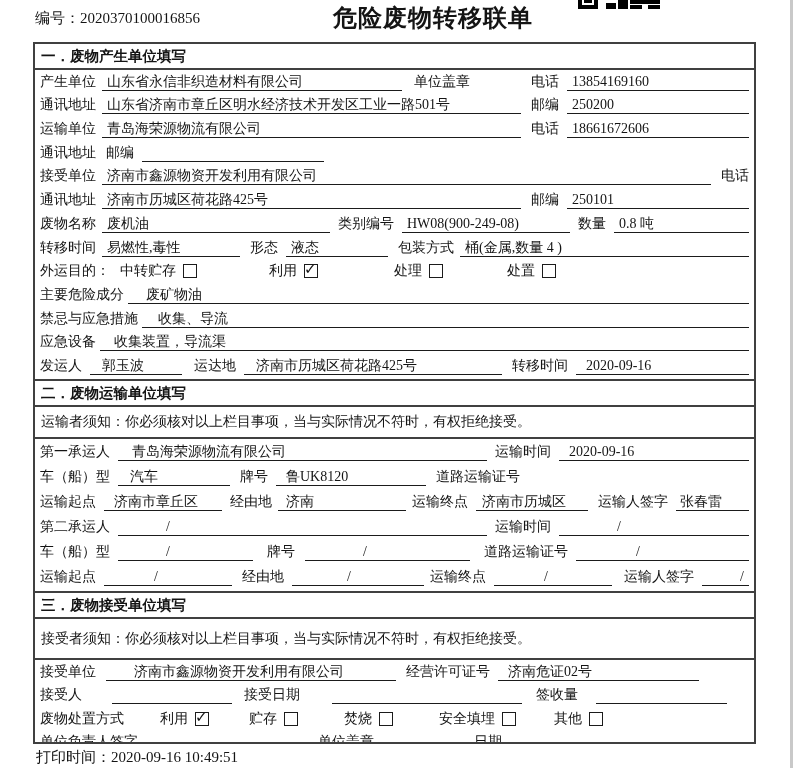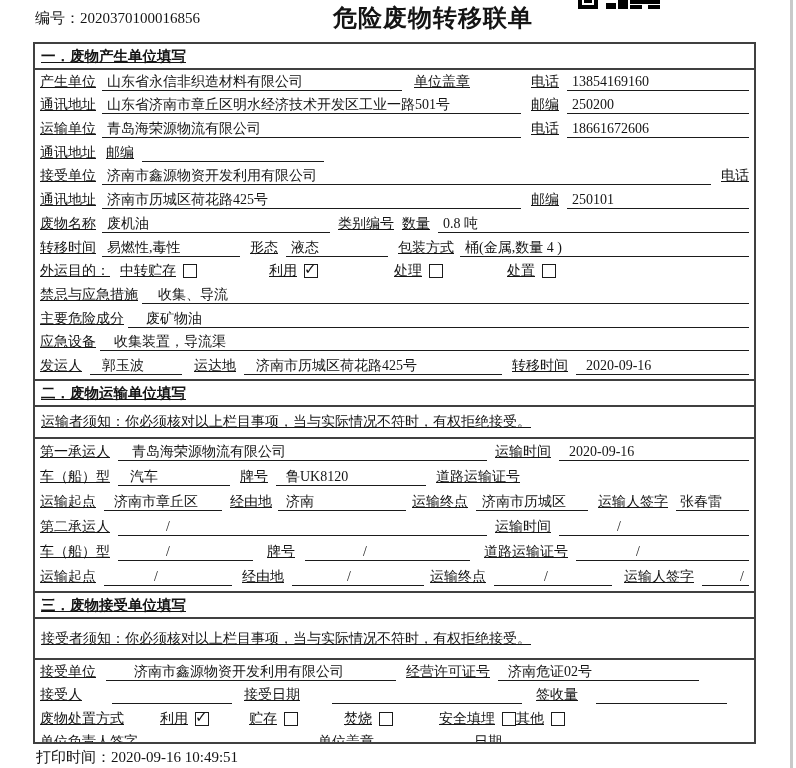--- a/index.html
+++ b/index.html
@@ -10,21 +10,21 @@
   .page-edge{position:absolute;left:790px;top:0;width:3px;height:768px;background:#c9c9c9;}
   .serial{position:absolute;left:35px;top:9px;font-size:15px;white-space:nowrap;}
   .doc-title{
     position:absolute;left:333px;top:2px;font-size:24px;font-weight:bold;letter-spacing:1px;
     font-family:"DejaVu Sans","Liberation Sans",sans-serif;white-space:nowrap;
   }
   .qr{position:absolute;left:578px;top:0;}
   .qr rect{fill:#000;}
   .form{
     position:absolute;left:33px;top:42px;width:723px;height:702px;
-    border:2px solid #404040;box-sizing:border-box;overflow:hidden;background:#fff;text-decoration:underline;
+    border:2px solid #404040;box-sizing:border-box;overflow:hidden;background:#fff;
   }
   .sec{box-sizing:border-box;}
   .sec-s2,.sec-s3{border-top:2px solid #404040;}
   .sec-s1{height:335px;}
   .sec-s2{height:212px;}
   .sec-s3{height:153px;}
   .sec-h{
     height:26px;display:flex;align-items:center;padding-left:6px;box-sizing:border-box;
     font-family:"DejaVu Sans","Liberation Sans",sans-serif;font-weight:bold;font-size:14.5px;
     border-bottom:2px solid #404040;
@@ -55,21 +55,21 @@
     margin-left:7px;position:relative;box-sizing:content-box;background:#fff;flex:0 0 auto;
   }
   .cb.checked::after{
     content:"\2713";position:absolute;left:-1px;top:-5px;font-size:15px;font-weight:bold;color:#111;
     font-family:"DejaVu Sans","Liberation Sans",sans-serif;
   }
   .print-line{position:absolute;left:36px;top:748px;font-size:15px;white-space:nowrap;}
   
   .ml4{margin-left:4px}.ml6{margin-left:6px}.ml8{margin-left:8px}.ml10{margin-left:10px}
   .ml12{margin-left:12px}.ml14{margin-left:14px}.ml18{margin-left:18px}.ml30{margin-left:30px}
-  .ml32{margin-left:32px}.ml36{margin-left:36px}.ml38{}.ml40{margin-left:40px}.ml46{margin-left:46px}.ml72{margin-left:72px}
+  .ml32{margin-left:32px}.ml36{margin-left:36px}.ml38{margin-left:38px}.ml40{margin-left:40px}.ml46{margin-left:46px}.ml72{margin-left:72px}
   .ml76{margin-left:76px}.ml100{margin-left:100px}.ml145{margin-left:64px}.mlauto{margin-left:auto}
   .mr22{margin-right:22px}.mr50{margin-right:50px}
 </style>
 </head>
 <body>
 
 <div class="page-edge"></div>
 
 <div class="serial"><span>编号：</span><span>2020370100016856</span></div>
 
@@ -130,20 +130,21 @@
       <span class="lbl">通讯地址</span>
       <span class="fld ml6 grow"><i class="v">济南市历城区荷花路425号</i></span>
       <span class="lbl ml10">邮编</span>
       <span class="fld ml8" style="width:182px"><i class="v">250101</i></span>
     </div>
 
     <div class="row">
       <span class="lbl">废物名称</span>
       <span class="fld ml6" style="width:228px"><i class="v">废机油</i></span>
       <span class="lbl ml8">类别编号</span>
+      <span class="fld ml8" style="width:168px"><i class="v">HW08(900-249-08)</i></span>
       <span class="lbl ml8">数量</span>
       <span class="fld ml8 grow"><i class="v">0.8 吨</i></span>
     </div>
 
     <div class="row">
       <span class="lbl">转移时间</span>
       <span class="fld ml6" style="width:138px"><i class="v">易燃性,毒性</i></span>
       <span class="lbl ml10">形态</span>
       <span class="fld ml8" style="width:102px"><i class="v">液态</i></span>
       <span class="lbl ml10">包装方式</span>
@@ -164,27 +165,27 @@
         <span class="lbl">处理</span>
         <span class="cb"></span>
       </span>
       <span class="opt ml145">
         <span class="lbl">处置</span>
         <span class="cb"></span>
       </span>
     </div>
 
     <div class="row">
+      <span class="lbl">主要危险成分</span>
+      <span class="fld ml4 grow"><i class="v" style="padding-left:18px">废矿物油</i></span>
+    </div>
+
+    <div class="row">
       <span class="lbl">禁忌与应急措施</span>
       <span class="fld ml4 grow"><i class="v" style="padding-left:16px">收集、导流</i></span>
-    </div>
-
-    <div class="row">
-      <span class="lbl">主要危险成分</span>
-      <span class="fld ml4 grow"><i class="v" style="padding-left:18px">废矿物油</i></span>
     </div>
 
     <div class="row">
       <span class="lbl">应急设备</span>
       <span class="fld ml4 grow"><i class="v" style="padding-left:14px">收集装置，导流渠</i></span>
     </div>
 
     <div class="row">
       <span class="lbl">发运人</span>
       <span class="fld ml8" style="width:92px"><i class="v" style="padding-left:12px">郭玉波</i></span>

